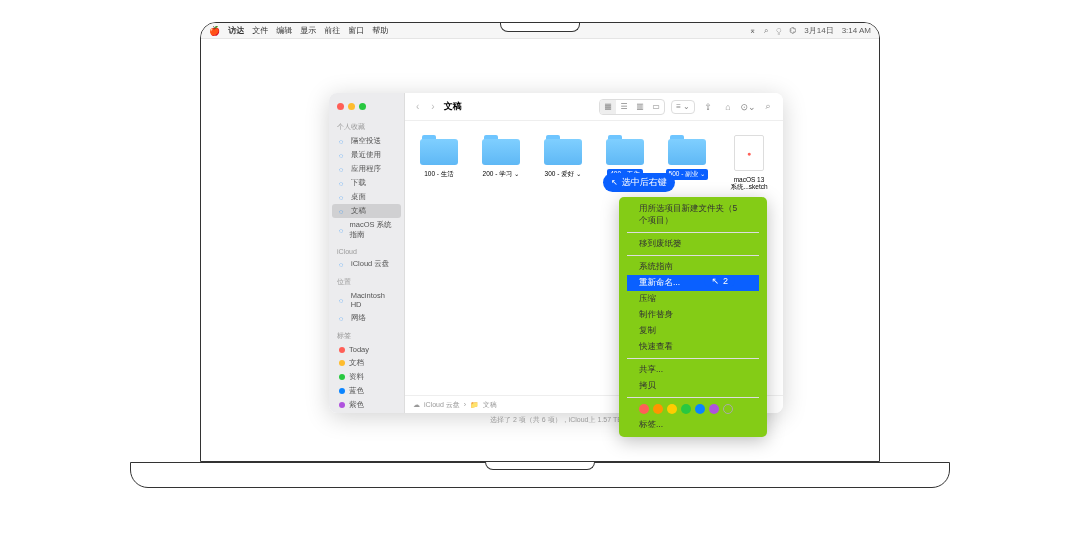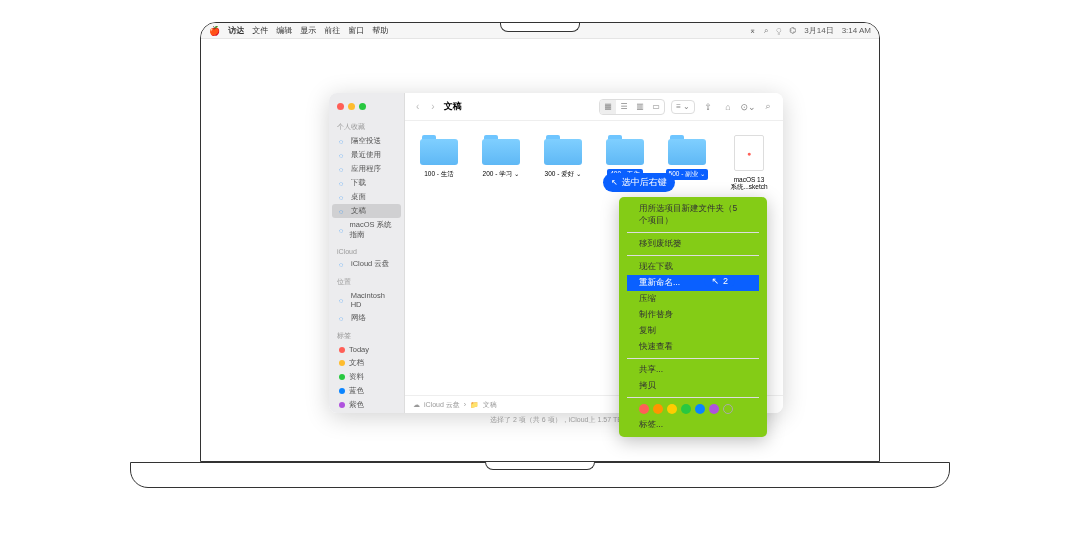--- a/index.html
+++ b/index.html
@@ -260,21 +260,21 @@
   <div class="context-menu" id="cm-mount">
       <div class="cm-item">
         <span>用所选项目新建文件夹（5 个项目）</span>
       </div>
       <div class="cm-sep"></div>
       <div class="cm-item">
         <span>移到废纸篓</span>
       </div>
       <div class="cm-sep"></div>
       <div class="cm-item">
-        <span>现在下载</span>
+        <span>系统指南</span>
       </div>
       <div class="cm-item highlighted">
         <span>重新命名...</span>
         <div class="bubble-2">
           <span>↖</span>
           <span>2</span>
         </div>
       </div>
       <div class="cm-item">
         <span>压缩</span>

